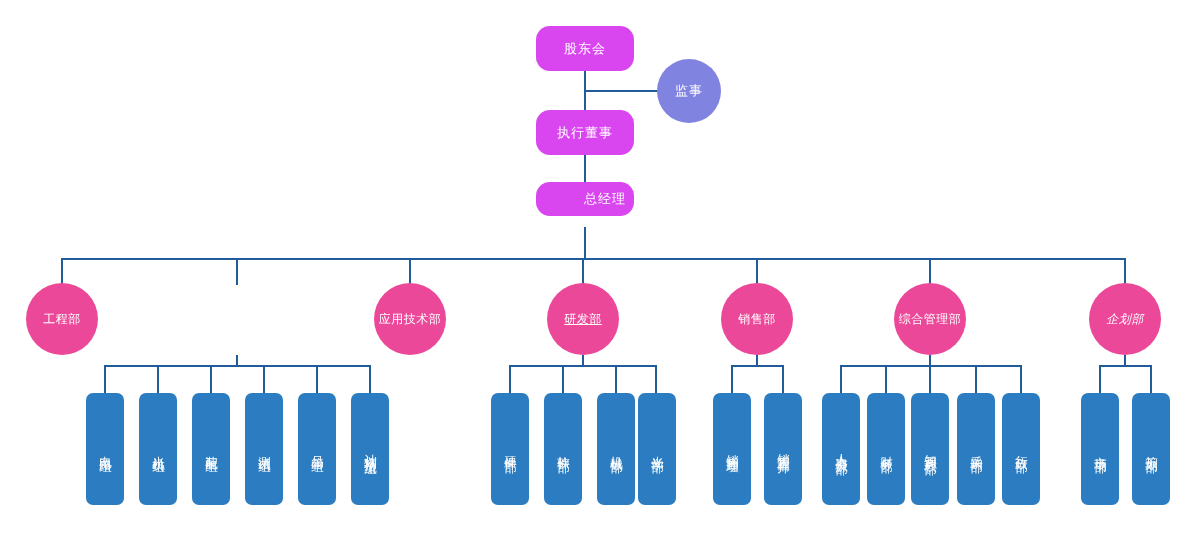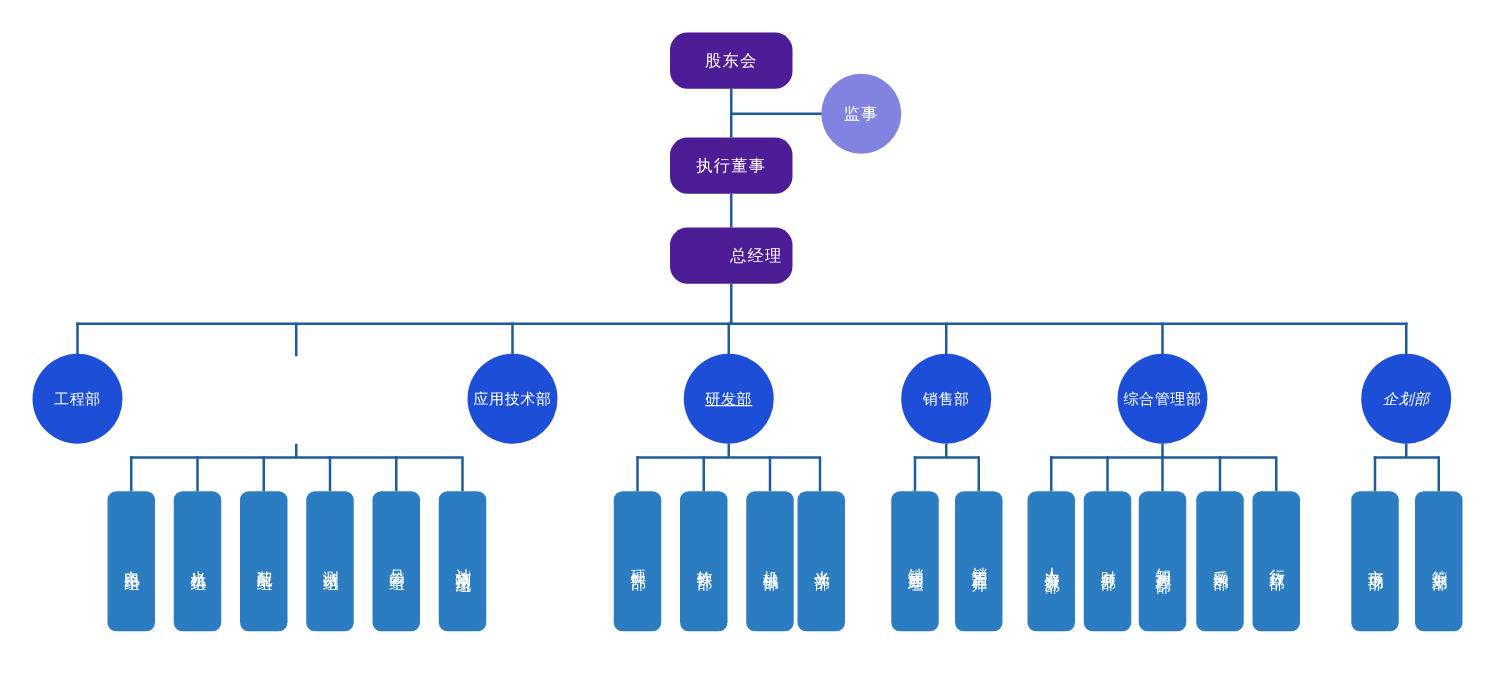--- a/index.html
+++ b/index.html
@@ -23,21 +23,21 @@
   }
   .ln.v { width: 2px; }
   .ln.h { height: 2px; }
 
   
   .pill {
     position: absolute;
     display: flex;
     align-items: center;
     justify-content: center;
-    background: #4c1d95;
+    background: #d946ef;
     color: #ffffff;
     border-radius: 14px;
     font-size: 13px;
     letter-spacing: 1px;
     white-space: nowrap;
     z-index: 3;
   }
 
   
   .circle-purple {
@@ -53,21 +53,21 @@
     white-space: nowrap;
     z-index: 3;
   }
 
   
   .circle-orange {
     position: absolute;
     display: flex;
     align-items: center;
     justify-content: center;
-    background: #1d4ed8;
+    background: #ec4899;
     color: #ffffff;
     border-radius: 50%;
     font-size: 12px;
     letter-spacing: 0.5px;
     white-space: nowrap;
     z-index: 3;
   }
 
   
   .vbox {
@@ -105,21 +105,21 @@
   <div class="circle-purple" style="left:657px; top:59px; width:64px; height:64px;">
     <span>监事</span>
   </div>
 
   <div class="pill" style="left:536px; top:110px; width:98px; height:45px;">
     <span>执行董事</span>
   </div>
 
   <div class="ln v" style="left:584px; top:155px; height:27px;"></div>
 
-  <div class="pill" style="left:536px; top:182px; width:98px; height:45px;padding-left:40px;">
+  <div class="pill" style="left:536px; top:182px; width:98px; height:34px;padding-left:40px;">
     <span>总经理</span>
   </div>
 
   <div class="ln v" style="left:584px; top:227px; height:33px;"></div>
 
   <div class="ln h" style="left:61px; top:258px; width:1065px;"></div>
 
   <div class="ln v" style="left:61px; top:258px; height:27px;"></div>
   <div class="ln v" style="left:236px; top:258px; height:27px;"></div>
   <div class="ln v" style="left:409px; top:258px; height:27px;"></div>

